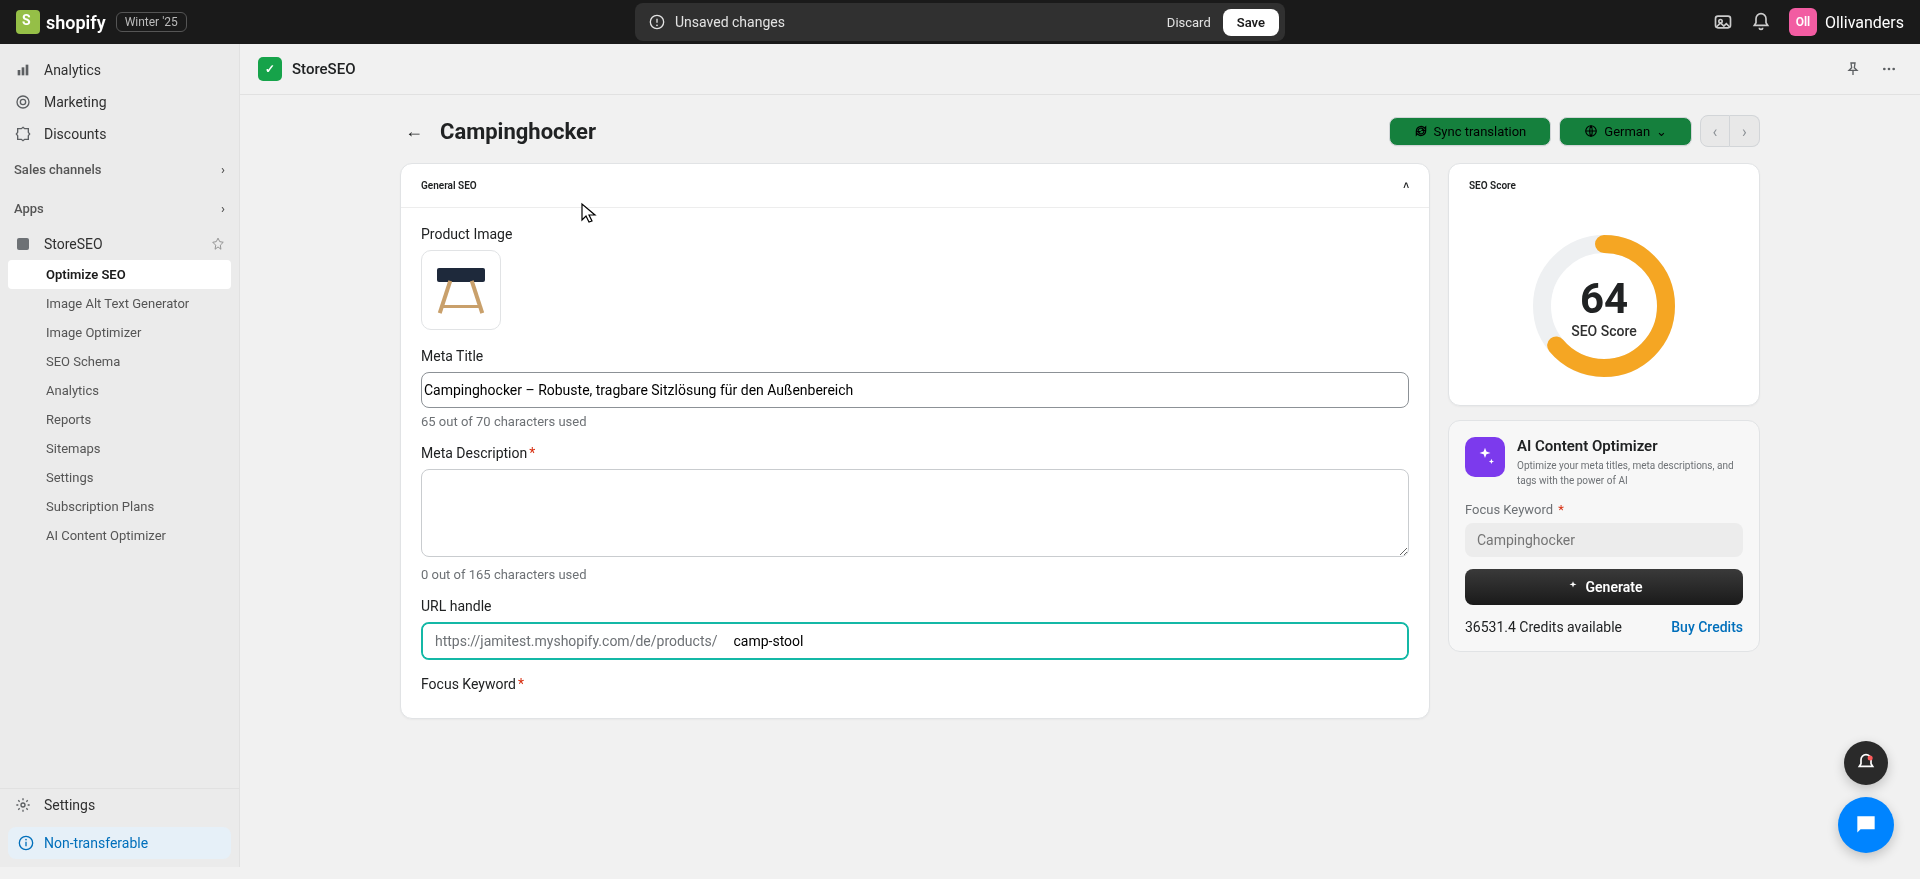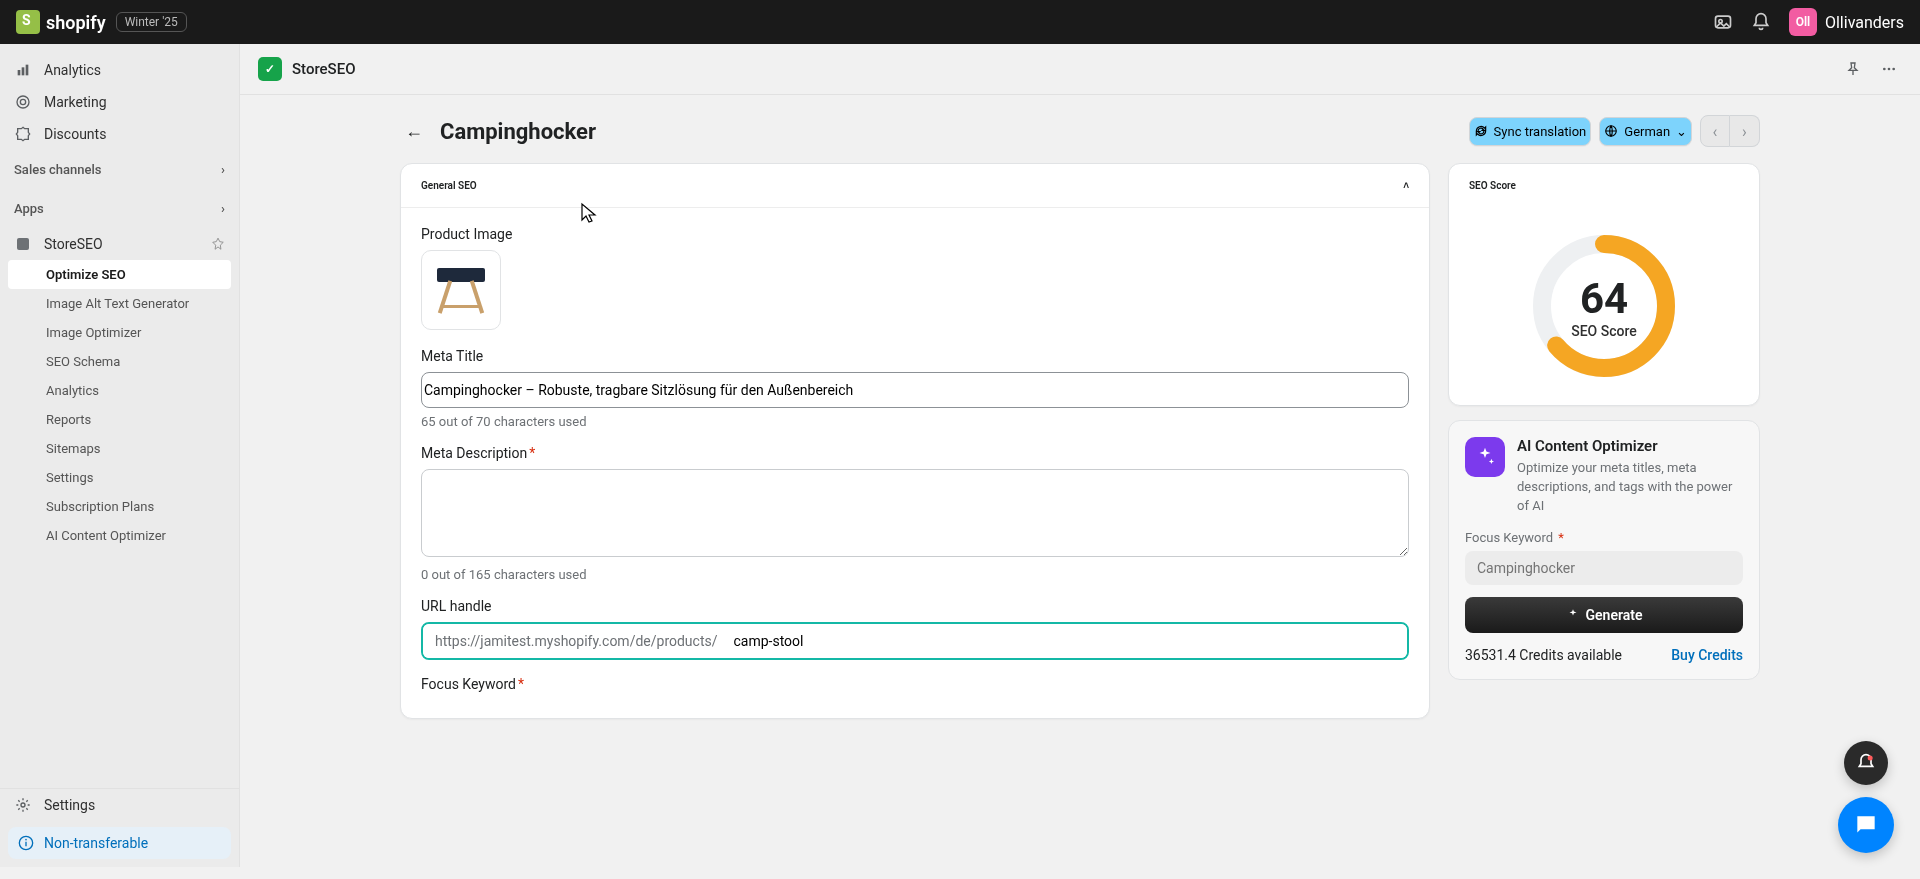--- a/index.html
+++ b/index.html
@@ -41,21 +41,21 @@
 .app-icon { width: 24px; height: 24px; background: #16a34a; border-radius: 5px; display:flex; align-items:center; justify-content:center; color:#fff; font-size:12px; font-weight:bold; }
 .app-name { font-size: 15px; font-weight: 500; }
 .app-header .spacer { flex: 1; }
 .header-btn { width: 26px; height: 26px; display:flex; align-items:center; justify-content:center; color:#5c5f62; cursor:pointer; }
 
 .content { padding: 20px 160px 60px; }
 .page-header { display: flex; align-items: center; gap: 12px; margin-bottom: 16px; }
 .back-arrow { width: 28px; height: 28px; display:flex; align-items:center; justify-content:center; cursor:pointer; font-size:18px; }
 .page-title { font-size: 22px; font-weight: 700; flex:1; }
 .hdr-actions { display: flex; align-items: center; gap: 8px; }
-.pill-btn { background: #7dd3fc; border: 1px solid #d2d5d8; padding: 6px 4px; border-radius: 8px; font-size: 13px; display: flex; align-items: center; gap: 6px; cursor: pointer; box-shadow: 0 1px 0 rgba(0,0,0,0.03); }
+.pill-btn { background: #15803d; border: 1px solid #d2d5d8; padding: 6px 24px; border-radius: 8px; font-size: 13px; display: flex; align-items: center; gap: 6px; cursor: pointer; box-shadow: 0 1px 0 rgba(0,0,0,0.03); }
 .pager { display:flex; gap:0; }
 .pager .nav { width:30px; height:32px; background:#e8e8e8; border:1px solid #d2d5d8; display:flex; align-items:center; justify-content:center; color:#8c9196; }
 .pager .nav:first-child { border-radius:8px 0 0 8px; }
 .pager .nav:last-child { border-radius:0 8px 8px 0; border-left:none; }
 
 .cols { display: flex; gap: 18px; align-items: flex-start; }
 .card { background: #fff; border-radius: 12px; border:1px solid #e1e3e5; box-shadow: 0 1px 2px rgba(0,0,0,0.04); }
 .leftcol { flex: 1; }
 .rightcol { width: 312px; display: flex; flex-direction: column; gap: 14px; }
 
@@ -84,21 +84,21 @@
 .ring { width: 150px; height: 150px; position:relative; display:flex; align-items:center; justify-content:center; }
 .ring svg { transform: rotate(-90deg); }
 .ring-text { position:absolute; text-align:center; }
 .ring-num { font-size: 42px; font-weight: 700; }
 .ring-label { font-size: 14px; color:#303030; font-weight:500; }
 
 .ai-card { background:#f7f7f7; border:1px solid #e1e3e5; border-radius:12px; padding:16px; }
 .ai-head { display:flex; gap:12px; }
 .ai-icon { width:40px; height:40px; background:#7c3aed; border-radius:10px; display:flex; align-items:center; justify-content:center; color:#fff; flex-shrink:0; }
 .ai-title { font-weight:600; font-size:15px; margin-bottom:4px; }
-.ai-desc { font-size:13px; color:#6d7175; line-height:1.45; }
+.ai-desc { font-size:10px; color:#6d7175; line-height:1.45; }
 .focus-label { font-size:13px; color:#6d7175; margin:14px 0 6px; }
 .focus-input { width:100%; background:#ececec; border:none; border-radius:8px; padding:9px 12px; font-size:14px; color:#6d7175; }
 .generate-btn { width:100%; margin-top:12px; background:linear-gradient(#3a3a3a,#1a1a1a); color:#fff; border:none; border-radius:8px; padding:10px; font-size:14px; font-weight:600; cursor:pointer; display:flex; align-items:center; justify-content:center; gap:6px; }
 .credits-row { display:flex; justify-content:space-between; margin-top:14px; font-size:14px; }
 .buy-link { color:#006fbb; font-weight:500; cursor:pointer; }
 
 
 .fab { position: fixed; right: 26px; width: 56px; height: 56px; border-radius: 50%; display:flex; align-items:center; justify-content:center; color:#fff; box-shadow:0 4px 12px rgba(0,0,0,0.2); cursor:pointer; }
 .fab.chat { bottom: 26px; background:#0084ff; }
 .fab.bell { bottom: 94px; background:#2a2a2a; width:44px; height:44px; right:32px; }
@@ -111,20 +111,32 @@
 </head>
 <body>
 
 <div class="topbar">
   <div class="logo-area">
     <div class="shopify-logo">
       <span class="shopify-bag"></span>
       <span>shopify</span>
     </div>
     <span class="version-badge">Winter '25</span>
+  </div>
+  <div class="search-pill">
+    <span class="warn">
+      <svg width="16" height="16" viewBox="0 0 24 24">
+          <circle cx="12" cy="12" r="10" fill="none" stroke="currentColor" stroke-width="2"></circle>
+          <line x1="12" y1="7" x2="12" y2="13" stroke="currentColor" stroke-width="2"></line>
+          <circle cx="12" cy="17" r="1.3" fill="currentColor"></circle>
+        </svg>
+    </span>
+    <span class="msg">Unsaved changes</span>
+    <button class="discard-btn">Discard</button>
+    <button class="save-btn">Save</button>
   </div>
   <div class="topbar-right">
     <span class="top-icon">
       <svg width="20" height="20" viewBox="0 0 24 24">
           <rect x="3" y="5" width="18" height="14" rx="3" fill="none" stroke="currentColor" stroke-width="2"></rect>
           <circle cx="9" cy="11" r="2" fill="none" stroke="currentColor" stroke-width="2"></circle>
           <path d="M4 18l5-5 4 4 3-3 4 4" fill="none" stroke="currentColor" stroke-width="2"></path>
         </svg>
     </span>
     <span class="top-icon">

